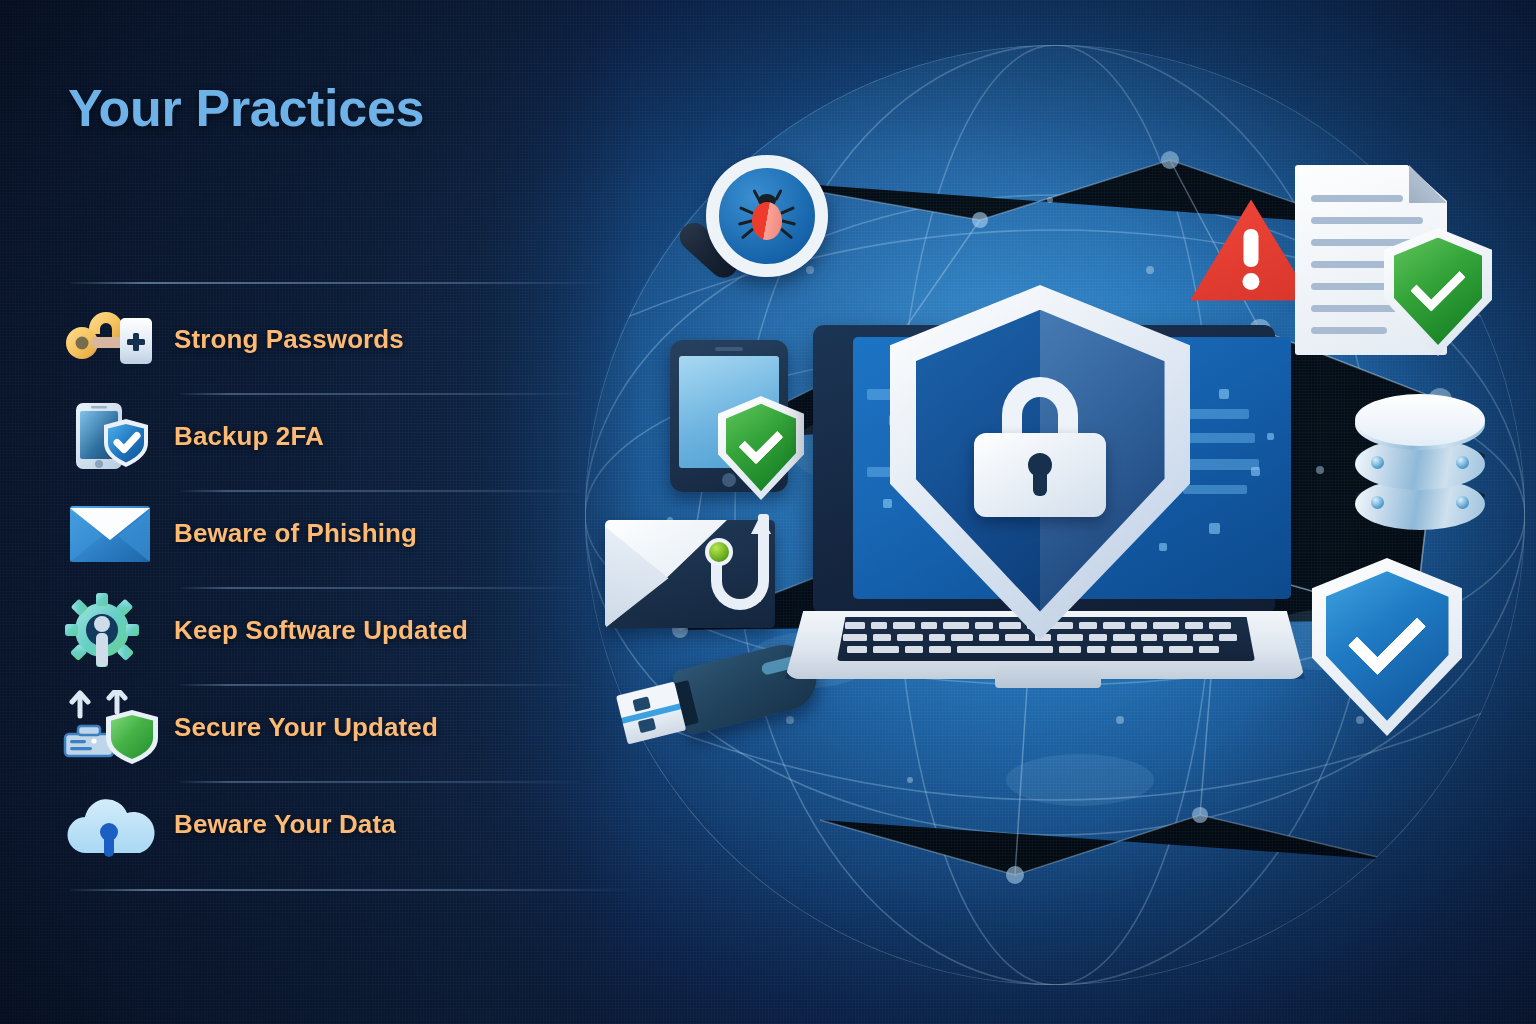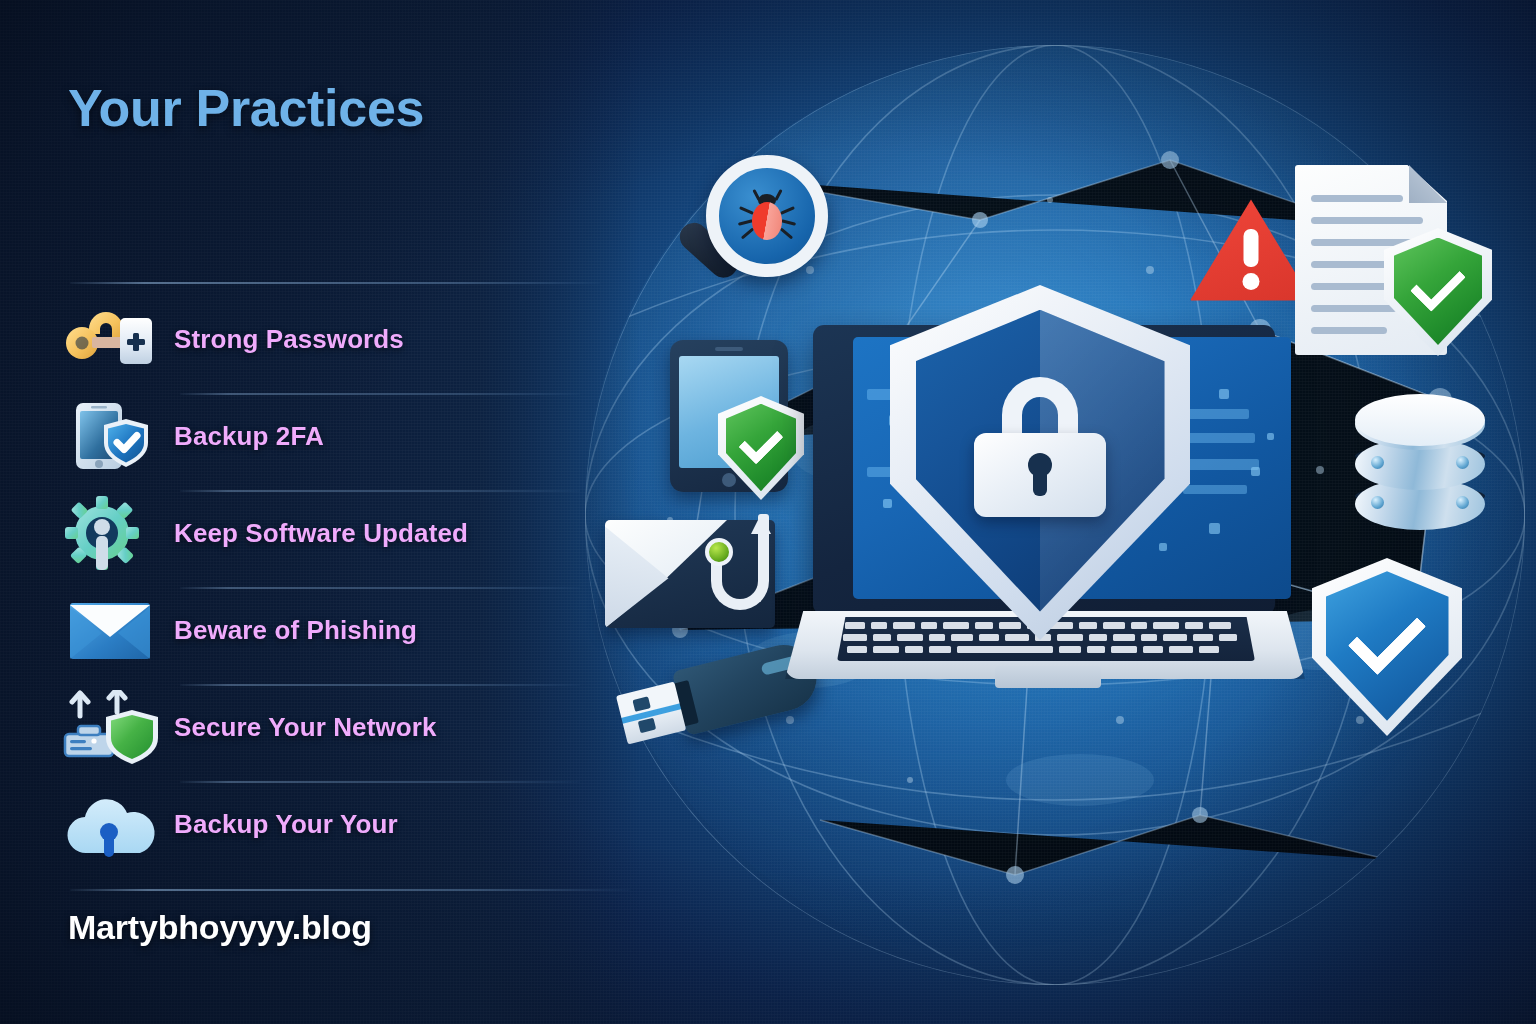--- a/index.html
+++ b/index.html
@@ -33,21 +33,21 @@
   .t2{font-size:52px;font-weight:bold;color:#6fb2e8;letter-spacing:-.3px;line-height:1.0;margin-top:4px;
       text-shadow:0 3px 9px rgba(0,0,0,.5);}
   .rule{position:absolute;height:2px;border-radius:2px;
     background:linear-gradient(90deg,rgba(150,195,240,.05) 0%,rgba(165,205,245,.48) 14%,rgba(150,195,240,.30) 72%,rgba(120,170,220,.02) 100%);}
   .rule-title{left:70px;top:282px;width:530px;}
 
   .items{position:absolute;left:62px;top:300px;width:560px;}
   .item{position:relative;height:97px;}
   .item-inner{position:absolute;left:0;top:0;height:78px;display:flex;align-items:center;}
   .ico{width:104px;height:74px;position:relative;flex:none;}
-  .lbl{font-size:26px;font-weight:bold;color:#f0abfc;letter-spacing:.1px;
+  .lbl{font-size:26px;font-weight:bold;color:#fdba74;letter-spacing:.1px;
        text-shadow:0 2px 6px rgba(0,0,0,.55);white-space:nowrap;margin-left:8px;}
   .item-rule{position:absolute;left:118px;bottom:2px;width:400px;height:2px;border-radius:2px;
     background:linear-gradient(90deg,rgba(150,195,240,.04) 0%,rgba(160,200,242,.34) 12%,rgba(150,195,240,.22) 70%,rgba(120,170,220,.02) 100%);}
 
   .footer-rule{left:70px;top:889px;width:560px;}
   .footer{position:absolute;left:68px;top:908px;font-size:34px;font-weight:bold;color:#fff;
           text-shadow:0 2px 7px rgba(0,0,0,.55);letter-spacing:-.2px;}
 
   
   .stage{position:absolute;left:560px;top:0;width:976px;height:1024px;}
@@ -520,20 +520,42 @@
           <div class="lbl">Backup 2FA</div>
         </div>
         <div class="item-rule"></div>
       </div>
 
       <div class="item">
         <div class="item-inner">
           <div class="ico">
             <svg viewBox="0 0 104 74" width="104" height="74" xmlns="http://www.w3.org/2000/svg">
               <defs>
+                  <linearGradient id="env" x1="0" y1="0" x2="1" y2="1">
+                <stop offset="0%" stop-color="#52a8e6"></stop>
+                    <stop offset="60%" stop-color="#2b7dc4"></stop>
+                    <stop offset="100%" stop-color="#1f66a8"></stop>
+                  </linearGradient>
+                </defs>
+              <rect x="8" y="10" width="80" height="56" rx="3" fill="url(#env)"></rect>
+              <path d="M8 12 L48 44 L88 12 Z" fill="#fbfdfe"></path>
+              <path d="M8 66 L40 40 L8 14 Z" fill="#3d95d8" opacity=".55"></path>
+              <path d="M88 66 L56 40 L88 14 Z" fill="#3d95d8" opacity=".55"></path>
+            </svg>
+          </div>
+          <div class="lbl">Beware of Phishing</div>
+        </div>
+        <div class="item-rule"></div>
+      </div>
+
+      <div class="item">
+        <div class="item-inner">
+          <div class="ico">
+            <svg viewBox="0 0 104 74" width="104" height="74" xmlns="http://www.w3.org/2000/svg">
+              <defs>
                   <linearGradient id="teal" x1="0" y1="0" x2="1" y2="1">
                 <stop offset="0%" stop-color="#9fe3e0"></stop>
                     <stop offset="50%" stop-color="#66cfc6"></stop>
                     <stop offset="100%" stop-color="#66d08e"></stop>
                   </linearGradient>
                 </defs>
               <g fill="url(#teal)">
                 <circle cx="40" cy="37" r="27"></circle>
                 <rect x="34" y="0" width="12" height="13" rx="3"></rect>
                 <rect x="34" y="61" width="12" height="13" rx="3"></rect>
@@ -552,84 +574,61 @@
           <div class="lbl">Keep Software Updated</div>
         </div>
         <div class="item-rule"></div>
       </div>
 
       <div class="item">
         <div class="item-inner">
           <div class="ico">
             <svg viewBox="0 0 104 74" width="104" height="74" xmlns="http://www.w3.org/2000/svg">
               <defs>
-                  <linearGradient id="env" x1="0" y1="0" x2="1" y2="1">
-                <stop offset="0%" stop-color="#52a8e6"></stop>
-                    <stop offset="60%" stop-color="#2b7dc4"></stop>
-                    <stop offset="100%" stop-color="#1f66a8"></stop>
-                  </linearGradient>
-                </defs>
-              <rect x="8" y="10" width="80" height="56" rx="3" fill="url(#env)"></rect>
-              <path d="M8 12 L48 44 L88 12 Z" fill="#fbfdfe"></path>
-              <path d="M8 66 L40 40 L8 14 Z" fill="#3d95d8" opacity=".55"></path>
-              <path d="M88 66 L56 40 L88 14 Z" fill="#3d95d8" opacity=".55"></path>
-            </svg>
-          </div>
-          <div class="lbl">Beware of Phishing</div>
-        </div>
-        <div class="item-rule"></div>
-      </div>
-
-      <div class="item">
-        <div class="item-inner">
-          <div class="ico">
-            <svg viewBox="0 0 104 74" width="104" height="74" xmlns="http://www.w3.org/2000/svg">
-              <defs>
                   <linearGradient id="grn" x1="0" y1="0" x2="1" y2="1">
                 <stop offset="0%" stop-color="#7fd97a"></stop>
                     <stop offset="45%" stop-color="#46b246"></stop>
                     <stop offset="100%" stop-color="#249030"></stop>
                   </linearGradient>
                 </defs>
               <path d="M18 4 L18 26" stroke="#dce8f4" stroke-width="5" stroke-linecap="round"></path>
               <path d="M10 12 L18 3 L26 12" stroke="#dce8f4" stroke-width="5" fill="none" stroke-linecap="round" stroke-linejoin="round"></path>
               <path d="M55 0 L55 22" stroke="#dce8f4" stroke-width="5" stroke-linecap="round"></path>
               <path d="M47 8 L55 -1 L63 8" stroke="#dce8f4" stroke-width="5" fill="none" stroke-linecap="round" stroke-linejoin="round"></path>
               <rect x="3" y="44" width="48" height="22" rx="4" fill="#bed5ea" stroke="#3d7fc0" stroke-width="2.5"></rect>
               <rect x="16" y="36" width="22" height="9" rx="3" fill="#bed5ea" stroke="#3d7fc0" stroke-width="2.5"></rect>
               <rect x="8" y="50" width="16" height="3.2" rx="1.6" fill="#3d7fc0"></rect>
               <rect x="8" y="57" width="22" height="3.2" rx="1.6" fill="#3d7fc0"></rect>
               <circle cx="32" cy="51" r="2.6" fill="#ffffff"></circle>
               <path d="M70 20 L96 27 L96 48 Q96 64 70 74 Q44 64 44 48 L44 27 Z" fill="#e9f1f8"></path>
               <path d="M70 25 L91 30.5 L91 48 Q91 60.5 70 69 Q49 60.5 49 48 L49 30.5 Z" fill="url(#grn)"></path>
             </svg>
           </div>
-          <div class="lbl">Secure Your Network</div>
+          <div class="lbl">Secure Your Updated</div>
         </div>
         <div class="item-rule"></div>
       </div>
 
       <div class="item">
         <div class="item-inner">
           <div class="ico">
             <svg viewBox="0 0 104 74" width="104" height="74" xmlns="http://www.w3.org/2000/svg">
               <defs>
                   <linearGradient id="cld" x1="0" y1="0" x2="0" y2="1">
                 <stop offset="0%" stop-color="#d3ecfb"></stop>
                     <stop offset="100%" stop-color="#a9d8f3"></stop>
                   </linearGradient>
                 </defs>
               <path d="M24 66 a18 18 0 0 1 -1 -36 a22 22 0 0 1 42 -4 a16 16 0 0 1 13 40 Z" fill="url(#cld)"></path>
               <rect x="42" y="44" width="10" height="26" rx="5" fill="#1b5fc4"></rect>
               <circle cx="47" cy="45" r="9" fill="#1b5fc4"></circle>
             </svg>
           </div>
-          <div class="lbl">Backup Your Your</div>
+          <div class="lbl">Beware Your Data</div>
         </div>
       </div>
 
     </div>
 
     <div class="rule footer-rule"></div>
-    <div class="footer">Martybhoyyyy.blog</div>
   </div>
 
 </div>
 
 </body></html>

